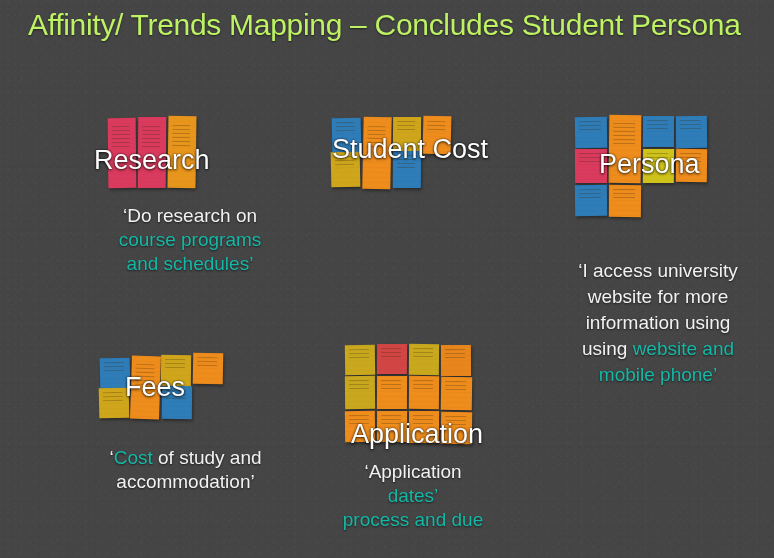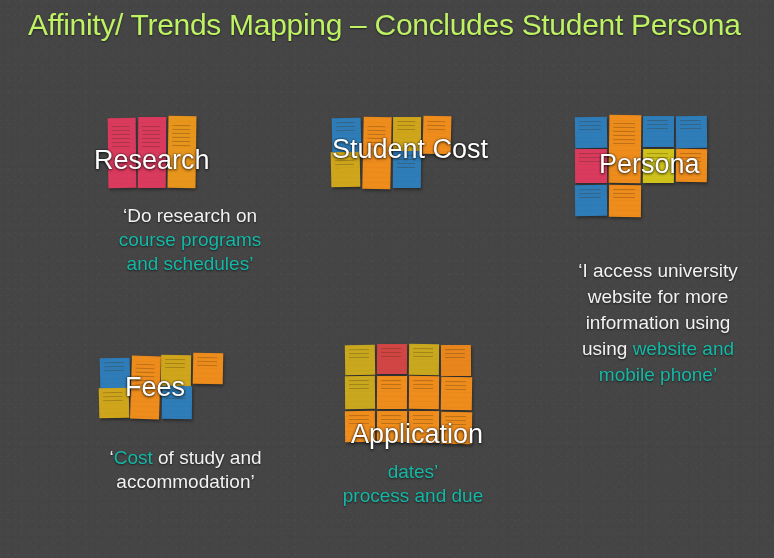--- a/index.html
+++ b/index.html
@@ -276,16 +276,17 @@
       <span class="scribble"></span>
     </div>
     <div class="note" style="left:98px; top:72px; width:31px; height:32px; background:#ee8c1c; transform:rotate(0.7deg);">
       <span class="scribble"></span>
     </div>
   </div>
 
   <div class="cluster-label" style="left:8px; top:37px;margin-top:42px;">Application</div>
 
   <div class="caption" style="left:-30px; top:120px; width:200px;">
+    <div>‘Application</div>
     <div class="hl">dates’</div>
     <div class="hl">process and due</div>
   </div>
 </div>
 
 </body></html>

